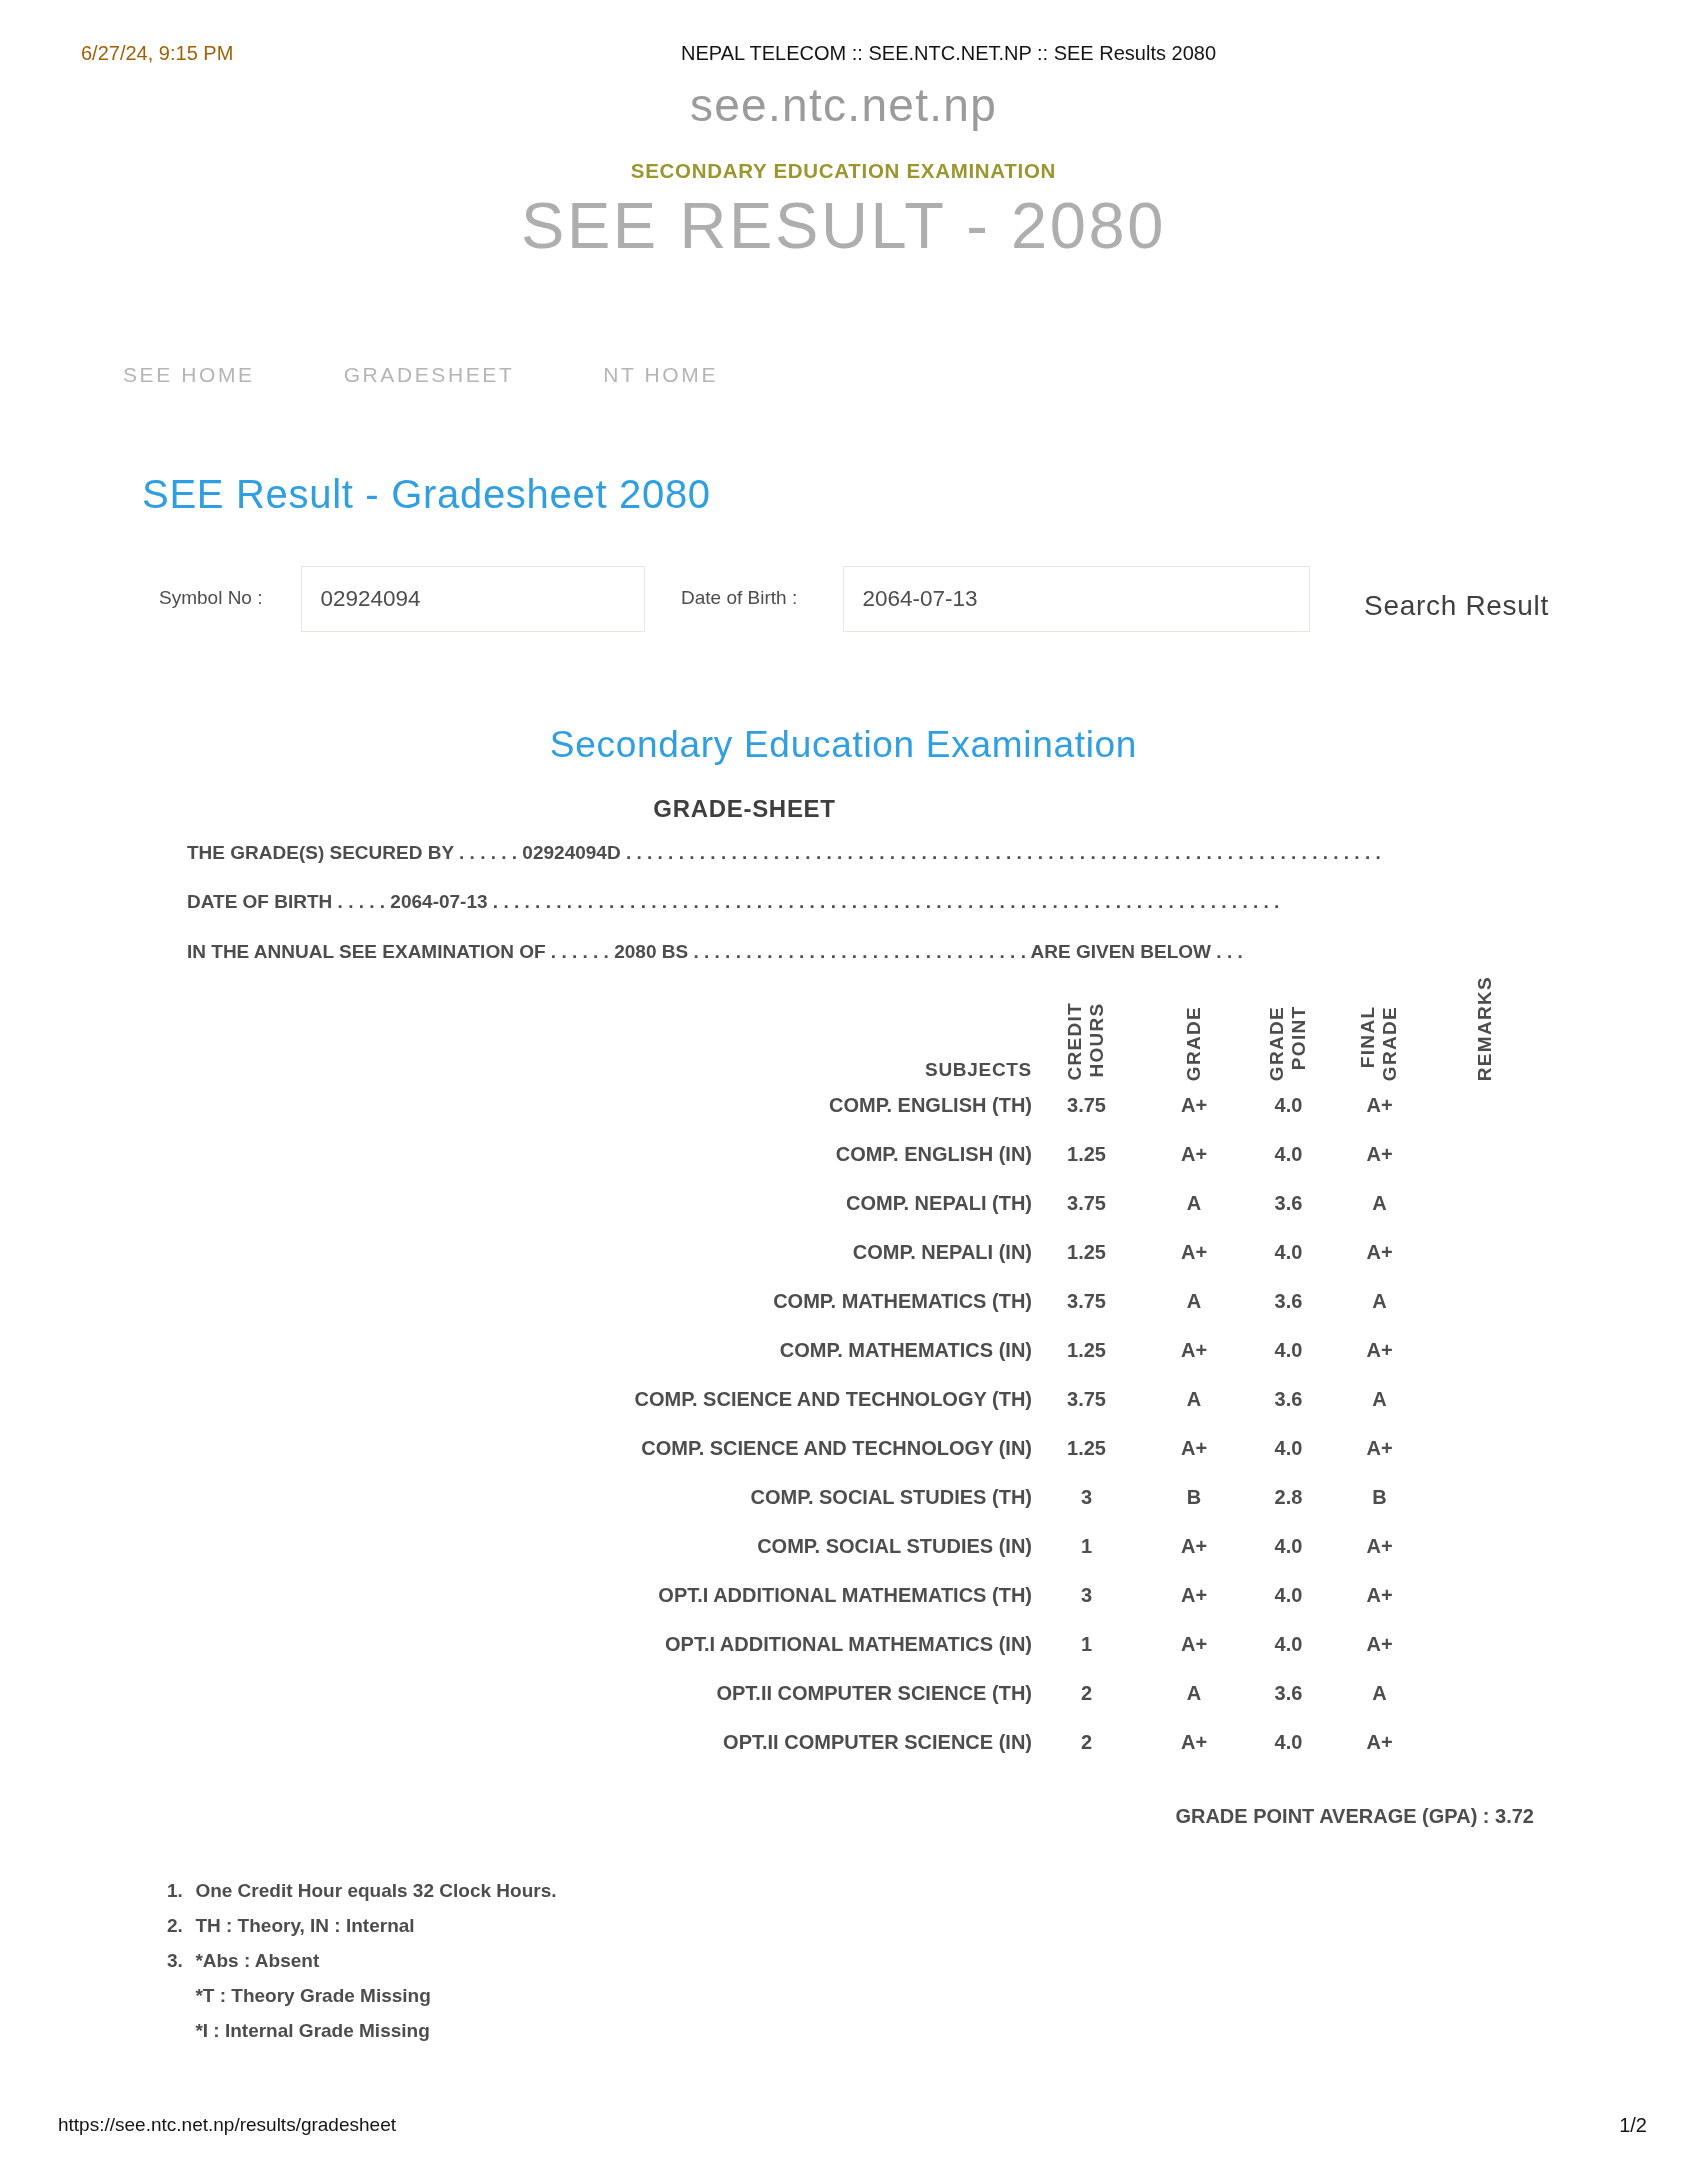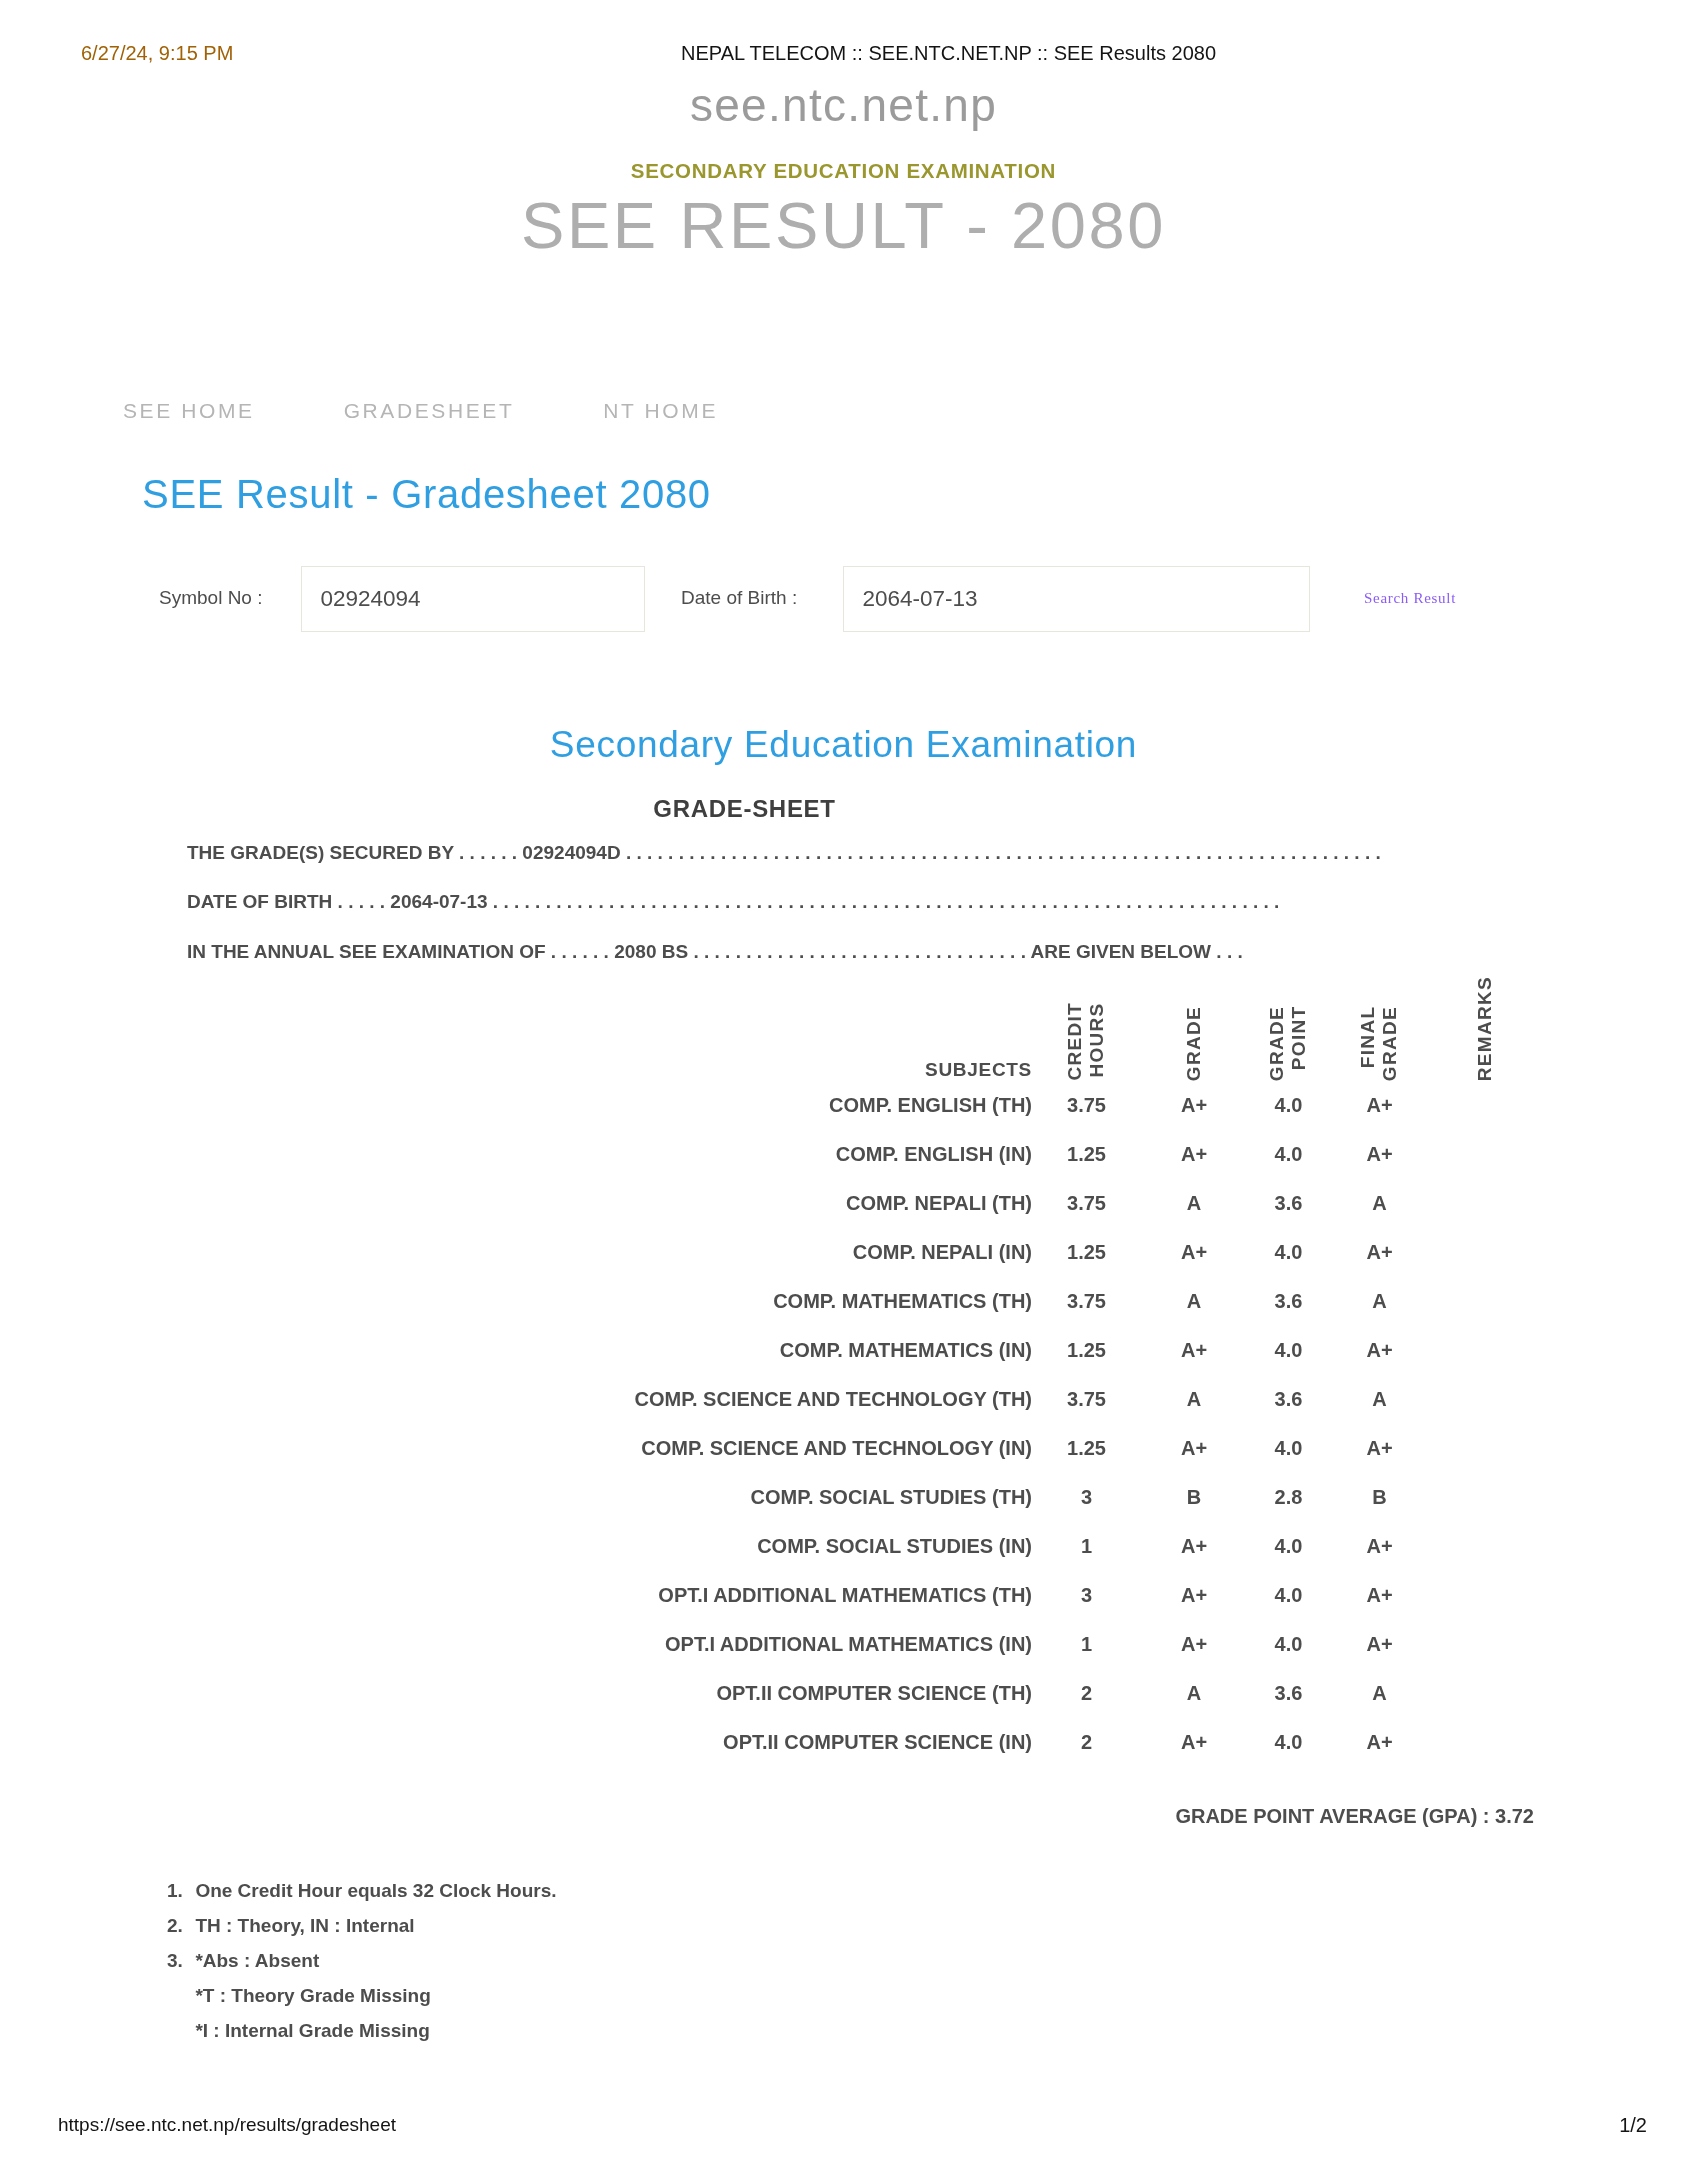--- a/index.html
+++ b/index.html
@@ -28,21 +28,21 @@
   .site-subtitle {
     top: 159px; left: 0; width: 1687px; text-align: center;
     font-size: 20.5px; font-weight: 700; color: #9a972f; letter-spacing: 0.7px;
   }
   .banner {
     top: 188px; left: 0; width: 1687px; text-align: center;
     font-size: 65px; font-weight: 400; color: #aeaeae; letter-spacing: 2.6px;
   }
 
   
-  .nav { top: 363px; left: 123px; display: flex; gap: 89px; margin-top: 36px; }
+  .nav { top: 363px; left: 123px; display: flex; gap: 89px; }
   .nav-item {
     font-size: 21px; color: #b5b5b5; letter-spacing: 2.6px; cursor: pointer;
     text-decoration: none;
   }
 
   
   .page-heading {
     top: 472px; left: 142px;
     font-size: 40px; font-weight: 400; color: #2f9fe2; letter-spacing: 0.7px;
   }
@@ -55,22 +55,22 @@
     top: 566px; height: 66px;
     border: 1.3px solid #e8e5dc; border-radius: 0; background: #fff;
     font-family: "Liberation Sans", sans-serif;
     font-size: 22.5px; color: #4d4d4d; padding: 0 13.2px 0 18.5px; outline: none;
   }
   .input-symbol { left: 301px;  width: 344px; }
   .input-dob    { left: 843px; width: 467px; }
   .search-btn {
     left: 1364px; top: 590px;
     background: none; border: none; padding: 0; cursor: pointer;
-    font-family: Liberation Serif, serif;
-    font-size: 15px; color: #8b5cf6; letter-spacing: 0.7px;
+    font-family: Liberation Sans, sans-serif;
+    font-size: 28px; color: #404040; letter-spacing: 0.7px;
   }
 
   
   .sheet-title {
     top: 724px; left: 0; width: 1687px; text-align: center;
     font-size: 37px; font-weight: 400; color: #2f9fe2; letter-spacing: 0.7px;
   }
   .sheet-subtitle {
     top: 795px; left: 0; width: 1489px; text-align: center;
     font-size: 24px; font-weight: 700; color: #3f3f3f; letter-spacing: 0.7px;

